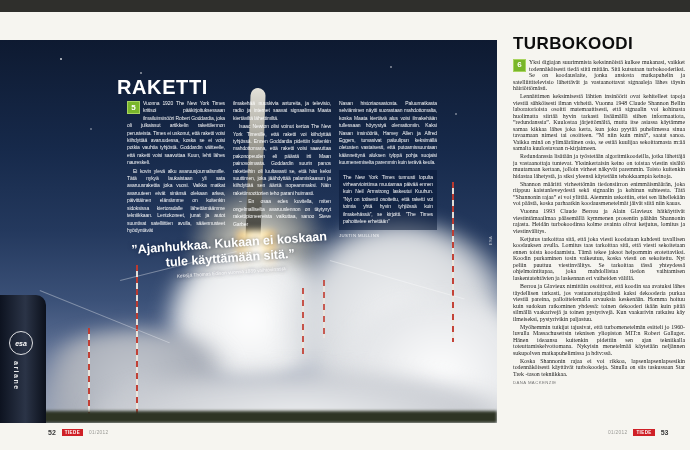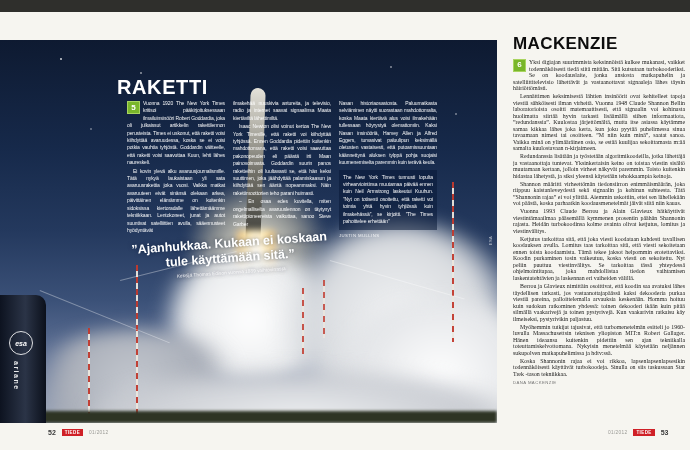--- a/index.html
+++ b/index.html
@@ -140,21 +140,21 @@
     </figure>
 
     <footer class="footer footer-left">
       <span class="pageno">52</span>
       <span class="maglogo">TIEDE</span>
       <span class="issue">01/2012</span>
     </footer>
   </section>
 
   <section>
-    <h1 class="headline-right">MACKENZIE</h1>
+    <h1 class="headline-right">TURBOKOODI</h1>
 
     <div class="body-right">
       <span class="badge-r">6</span>
       <p>Yksi digiajan suurimmista keksinnöistä kulkee mukanasi, vaikket todennäköisesti tiedä siitä mitään. Sitä kutsutaan turbokooderiksi. Se on koodauslaite, jonka ansiosta matkapuhelin ja satelliittitelevisio lähettävät ja vastaanottavat signaaleja lähes täysin häiriöttömästi.</p>
       <p>Lennättimen keksimisestä lähtien insinöörit ovat kehitelleet tapoja viestiä sähköisesti ilman virheitä. Vuonna 1948 Claude Shannon Bellin laboratorioista osoitti matemaattisesti, että signaalin voi kohinasta huolimatta siirtää hyvin tarkasti lisäämällä siihen informaatiota, ”redundanssia”. Kuulostaa järjettömältä, mutta itse asiassa käytämme samaa kikkaa lähes joka kerta, kun joku pyytää puhelimessa sinua tavaamaan nimesi tai osoitteen. ”M niin kuin minä”, saatat sanoa. Vaikka minä on ylimääräinen osio, se estää kuulijaa sekoittamasta m:ää samalta kuulostavaan n-kirjaimeen.</p>
       <p>Redundanssia lisätään ja työstetään algoritmikoodeilla, jotka lähettäjä ja vastaanottaja tuntevat. Yksinkertaisin keino on toistaa viestin sisältö muutamaan kertaan, jolloin virheet näkyvät paremmin. Toisto kuitenkin hidastaa lähetystä, ja siksi yleensä käytetään tehokkaampia keinoja.</p>
       <p>Shannon määritti virheettömän tiedonsiirron enimmäismäärän, joka riippuu kaistanleveydestä sekä signaalin ja kohinan suhteesta. Tätä ”Shannonin rajaa” ei voi ylittää. Aiemmin uskottiin, ettei sen lähellekään voi päästä, koska parhaatkin koodausmenetelmät jäivät siitä niin kauas.</p>
       <p>Vuonna 1993 Claude Berrou ja Alain Glavieux hätkäyttivät viestintämaailmaa pääsemällä kymmenen prosentin päähän Shannonin rajasta. Heidän turbokoodinsa kolme avainta olivat ketjutus, lomitus ja viestinvälitys.</p>
       <p>Ketjutus tarkoittaa sitä, että joka viesti koodataan kahdesti tavallisen koodauksen avulla. Lomitus taas tarkoittaa sitä, että viesti sekoitetaan ennen toista koodaamista. Tämä tekee jaksot helpommin erotettaviksi. Koodin purkaminen tosin vaikeutuu, koska viesti on sekoitettu. Nyt peliin puuttuu viestinvälitys. Se tarkoittaa tässä yhteydessä ohjelmointitapaa, joka mahdollistaa tiedon vaihtamisen laskentatehtävien ja laskennan eri vaiheiden välillä.</p>
       <p>Berrou ja Glavieux nimittäin osoittivat, että koodin saa avatuksi lähes täydellisen tarkasti, jos vastaanottajapäässä kaksi dekooderia purkaa viestiä pareina, palloittelemalla arvauksia keskenään. Homma hoituu kuin sudokun ratkominen yhdessä: toinen dekooderi ikään kuin pitää silmällä vaakarivejä ja toinen pystyrivejä. Kun vaakarivin ratkaisu käy ilmeiseksi, pystyrivikin paljastuu.</p>

